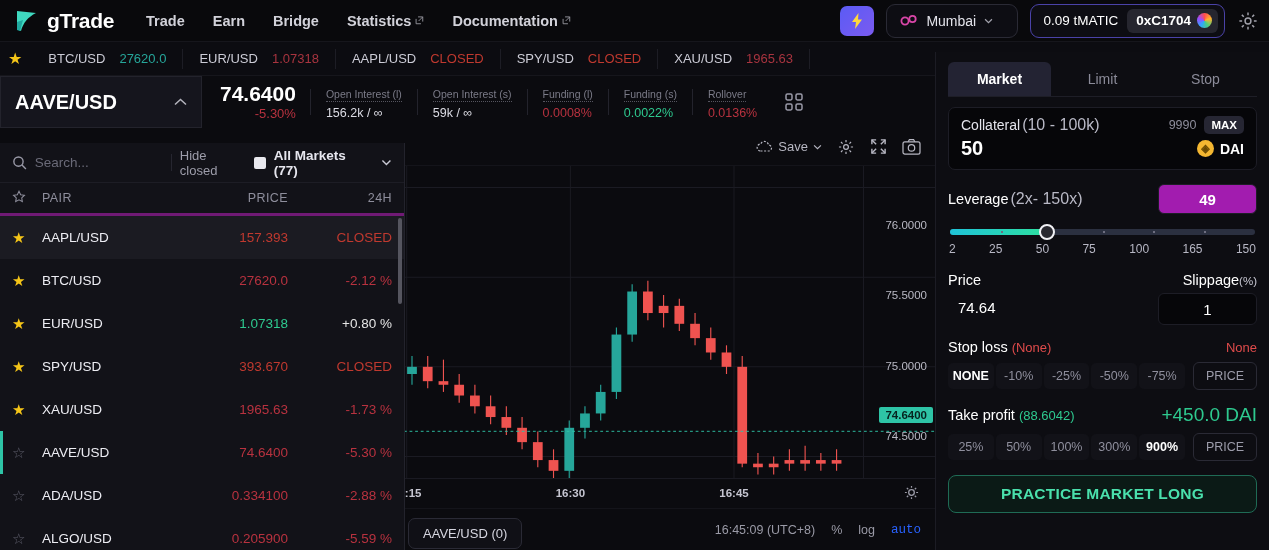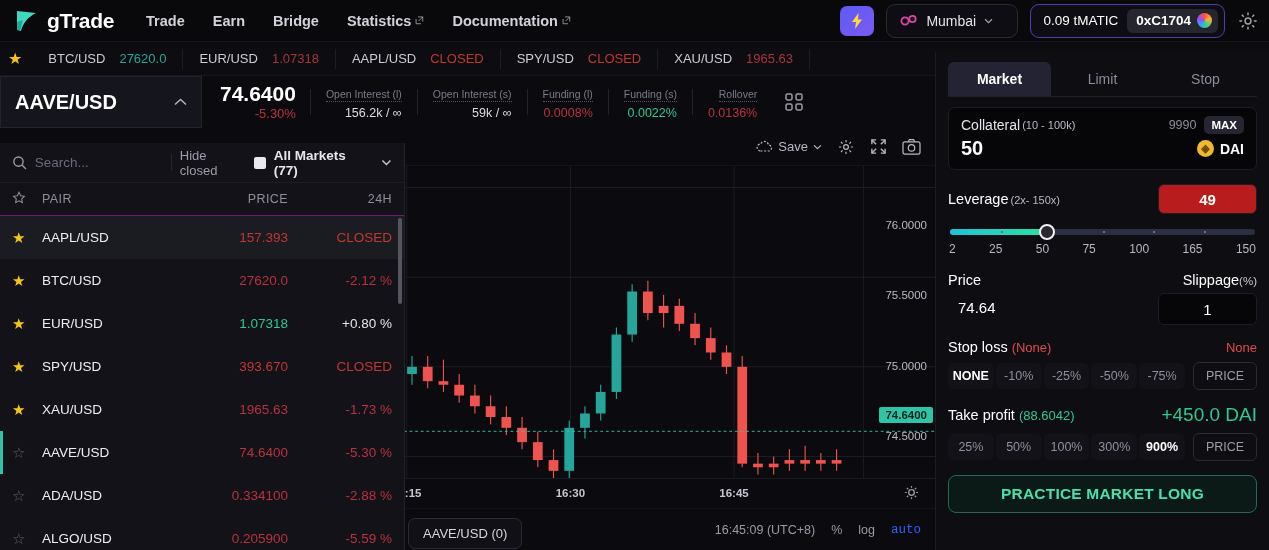--- a/index.html
+++ b/index.html
@@ -69,21 +69,21 @@
   .pair-sel {
     width: 202px; height: 52px; background: #15151d; border: 1px solid #23232c;
     display: flex; align-items: center; padding: 0 14px; cursor: pointer;
   }
   .pair-sel-name { font-size: 20px; font-weight: bold; color: #fff; }
   .pair-sel-caret { margin-left: auto; width: 13px; height: 8px; opacity: .85; }
   .price-box { padding: 0 14px 0 18px; text-align: right; }
   .price-main { font-size: 21px; font-weight: bold; color: #fff; line-height: 1.05; }
   .price-chg { font-size: 13px; color: #b8323f; }
   .stat-sep { width: 1px; height: 26px; background: #23232c; }
-  .stat { padding: 0 15px; text-align: right; }
+  .stat { padding: 0 15px; }
   .stat-label {
     font-size: 10.5px; color: #7b7b88;
     border-bottom: 1px dotted #55555f; padding-bottom: 1px; display: inline-block;
   }
   .stat-val { font-size: 12.5px; margin-top: 4px; color: #dcdce4; }
   .grid-icon { margin-left: 12px; cursor: pointer; }
 
   
   .chart-area { position: absolute; left: 0; top: 128px; right: 334px; bottom: 0; background: #0b0b0f; }
   .chart-toolbar { height: 38px; display: flex; align-items: center; justify-content: flex-end;
@@ -120,21 +120,21 @@
     border-bottom: 1px solid #1d1d25; }
   .pp-input { background: transparent; border: 0; outline: 0; color: #d6d6e0;
     font-size: 13.5px; width: 128px; font-family: inherit; }
   .pp-input::placeholder { color: #6a6a78; }
   .vbar { width: 1px; height: 17px; background: #262630; }
   .pp-hide { font-size: 13px; color: #9d9daa; display: flex; align-items: center; gap: 7px; cursor: pointer; }
   .cbox { width: 12px; height: 12px; background: #e9e9ef; border-radius: 2px; }
   .pp-mk { margin-left: auto; display: flex; align-items: center; gap: 9px; cursor: pointer;
     font-size: 13.5px; font-weight: bold; color: #e6e6ee; }
   .pp-head { height: 33px; display: flex; align-items: center; padding: 0 12px;
-    font-size: 12.5px; color: #8e8e9c; letter-spacing: .4px; border-bottom: 1px solid #701a75; }
+    font-size: 12.5px; color: #8e8e9c; letter-spacing: .4px; border-bottom: 3px solid #701a75; }
   .c-star { width: 30px; } .c-pair { flex: 1; } .c-price { width: 120px; text-align: right; }
   .c-24h { width: 104px; text-align: right; }
   .pp-rows { flex: 1; overflow: hidden; position: relative; }
   .pp-row { height: 43px; display: flex; align-items: center; padding: 0 12px;
     font-size: 13.5px; cursor: pointer; }
   .pp-row.hl { background: #1b1b22; }
   .pp-row.sel { box-shadow: inset 3px 0 0 #2ec4a6; }
   .st-on { color: #f5c518; font-size: 15px; }
   .st-off { color: #5f5f6c; font-size: 15px; }
   .pname { color: #ededf3; }
@@ -145,35 +145,35 @@
   .trade { position: absolute; right: 0; top: 52px; width: 334px; bottom: 0;
     background: #0d0d12; border-left: 1px solid #1c1c24; padding: 10px 12px 0; }
   .ot-tabs { display: flex; background: #0d0d12; border-bottom: 1px solid #1e1e27; }
   .ot-tab { flex: 1; text-align: center; padding: 9px 0; font-size: 14px;
     color: #8b8b99; cursor: pointer; border-radius: 6px 6px 0 0; }
   .ot-tab.active { background: #232333; color: #fff; font-weight: bold; }
   .fld { background: #060609; border: 1px solid #1d1d26; border-radius: 7px;
     padding: 8px 12px 9px; margin-top: 10px; }
   .fld-top { display: flex; align-items: center; }
   .fld-label { font-size: 14px; color: #e4e4ec; }
-  .fld-sub { font-size: 11px; color: #b9b9c6; margin-left: 2px; }
+  .fld-sub { font-size: 16px; color: #b9b9c6; margin-left: 2px; }
   .fld-right { margin-left: auto; display: flex; align-items: center; gap: 8px; }
   .avail { font-size: 12.5px; color: #8d8d9b; }
   .max-btn { background: #262633; border-radius: 5px; padding: 3px 7px;
     font-size: 11.5px; font-weight: bold; color: #fff; cursor: pointer; }
   .fld-bot { display: flex; align-items: center; margin-top: 3px; }
   .fld-val { font-size: 20px; font-weight: bold; color: #fff; }
   .tok { margin-left: auto; display: flex; align-items: center; gap: 6px;
     font-size: 14px; font-weight: bold; color: #fff; }
   .dai { width: 17px; height: 17px; border-radius: 50%; background: #f4b731;
     color: #6b4a00; font-size: 11px; font-weight: bold; display: flex;
     align-items: center; justify-content: center; }
   .lev-row { display: flex; align-items: center; margin-top: 14px; }
   .lev-label { font-size: 14.5px; color: #fff; }
-  .lev-input { margin-left: auto; width: 99px; height: 30px; background: #b91c1c;
+  .lev-input { margin-left: auto; width: 99px; height: 30px; background: #a21caf;
     border: 1px solid #1d1d26; border-radius: 6px; display: flex;
     align-items: center; justify-content: center; font-size: 15px; font-weight: bold; color: #fff; }
   .slider { position: relative; height: 8px; margin: 14px 2px 0; }
   .track { position: absolute; left: 0; right: 0; top: 1px; height: 6px;
     background: #2b3040; border-radius: 3px; }
   .fill { position: absolute; left: 0; top: 1px; height: 6px; width: 33%;
     background: linear-gradient(90deg,#1fc3d8,#2ee0a0); border-radius: 3px; }
   .notch { position: absolute; top: 3px; width: 2px; height: 2px; background: #6e6e80; }
   .knob { position: absolute; top: -4px; width: 16px; height: 16px; border-radius: 50%;
     background: #28282f; border: 2.5px solid #f1f1f5; transform: translateX(-50%); cursor: pointer; }

